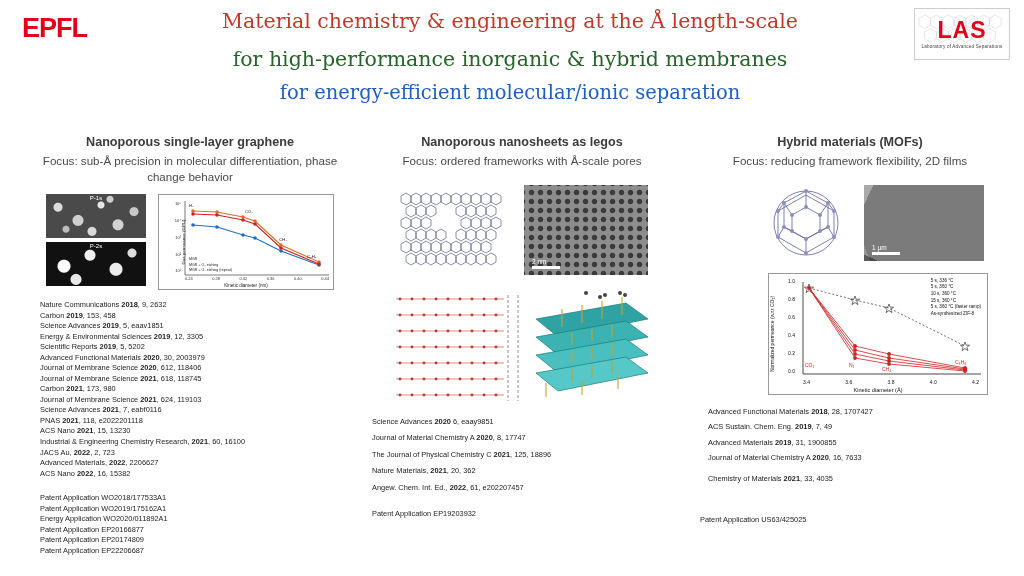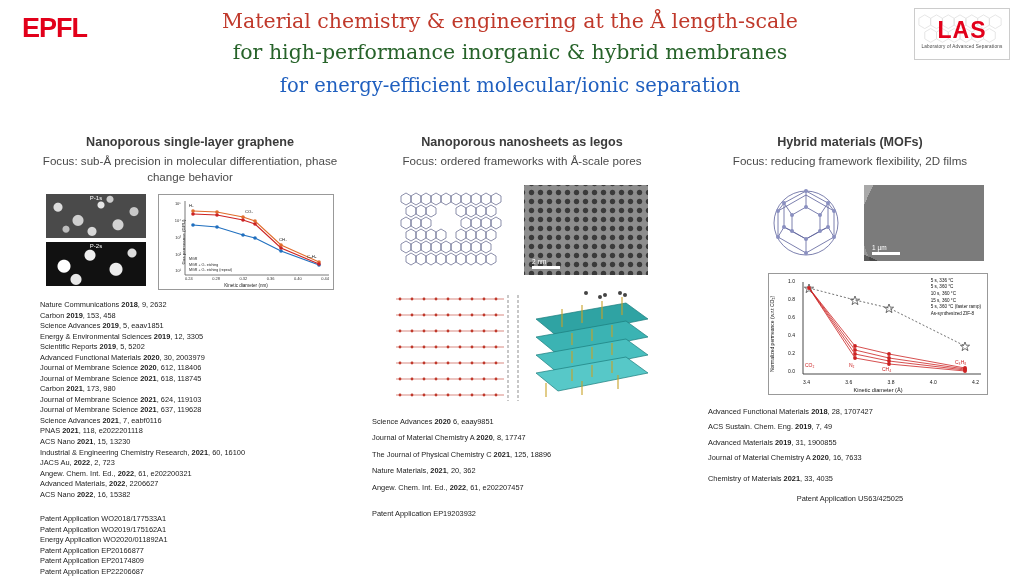--- a/index.html
+++ b/index.html
@@ -78,21 +78,21 @@
     font-size: 20.5px;
     color: #c0392b;
     line-height: 1.35;
     white-space: nowrap;
   }
   .title-l2 {
     font-family: "DejaVu Serif", serif;
     font-size: 20.5px;
     color: #27632a;
     line-height: 1.35;
-    margin-top: 3px;
+    margin-top: 10px;
     white-space: nowrap;
   }
   .title-l3 {
     font-family: "DejaVu Serif", serif;
     font-size: 19.5px;
     color: #1f5fbf;
     line-height: 1.35;
     margin-top: 7px;
     white-space: nowrap;
   }
@@ -335,21 +335,21 @@
     position: absolute; left: 10px; top: 4px; bottom: 20px; width: 16px;
     display: flex; flex-direction: column; justify-content: space-between;
     align-items: flex-end;
     font-size: 5px; color: #111;
   }
   .plot3 .legend {
     position: absolute; right: 6px; top: 4px;
     font-size: 4.6px; color: #111; line-height: 1.45;
   }
   .c3-refs { margin-top: 6px; margin-left: 8px; }
-  .c3-patents { margin-top: 10px; text-align: center; }
+  .c3-patents { margin-top: 31px; }
 </style>
 </head>
 <body>
 
 <div class="slide">
 
   <div class="epfl-logo">EPFL</div>
 
   <div class="las-logo">
     <svg class="las-hex-row" viewBox="0 0 96 52">
@@ -465,27 +465,25 @@
       <div><span>Nature Communications</span> <b>2018</b><span>, 9, 2632</span></div>
       <div><span>Carbon</span> <b>2019</b><span>, 153, 458</span></div>
       <div><span>Science Advances</span> <b>2019</b><span>, 5, eaav1851</span></div>
       <div><span>Energy &amp; Environmental Sciences</span> <b>2019</b><span>, 12, 3305</span></div>
       <div><span>Scientific Reports</span> <b>2019</b><span>, 5, 5202</span></div>
       <div><span>Advanced Functional Materials</span> <b>2020</b><span>, 30, 2003979</span></div>
       <div><span>Journal of Membrane Science</span> <b>2020</b><span>, 612, 118406</span></div>
       <div><span>Journal of Membrane Science</span> <b>2021</b><span>, 618, 118745</span></div>
       <div><span>Carbon</span> <b>2021</b><span>, 173, 980</span></div>
       <div><span>Journal of Membrane Science</span> <b>2021</b><span>, 624, 119103</span></div>
-      <div><span>Journal of Membrane Science</span> <b>2021</b><span>, 637, 119628</span></div>
       <div><span>Science Advances</span> <b>2021</b><span>, 7, eabf0116</span></div>
       <div><span>PNAS</span> <b>2021</b><span>, 118, e2022201118</span></div>
       <div><span>ACS Nano</span> <b>2021</b><span>, 15, 13230</span></div>
       <div><span>Industrial &amp; Engineering Chemistry Research,</span> <b>2021</b><span>, 60, 16100</span></div>
       <div><span>JACS Au,</span> <b>2022</b><span>, 2, 723</span></div>
-      <div><span>Angew. Chem. Int. Ed.,</span> <b>2022</b><span>, 61, e202200321</span></div>
       <div><span>Advanced Materials,</span> <b>2022</b><span>, 2206627</span></div>
       <div><span>ACS Nano</span> <b>2022</b><span>, 16, 15382</span></div>
     </div>
 
     <div class="patents c1-patents">
       <div>Patent Application WO2018/177533A1</div>
       <div>Patent Application WO2019/175162A1</div>
       <div>Energy Application WO2020/011892A1</div>
       <div>Patent Application EP20166877</div>
       <div>Patent Application EP20174809</div>

